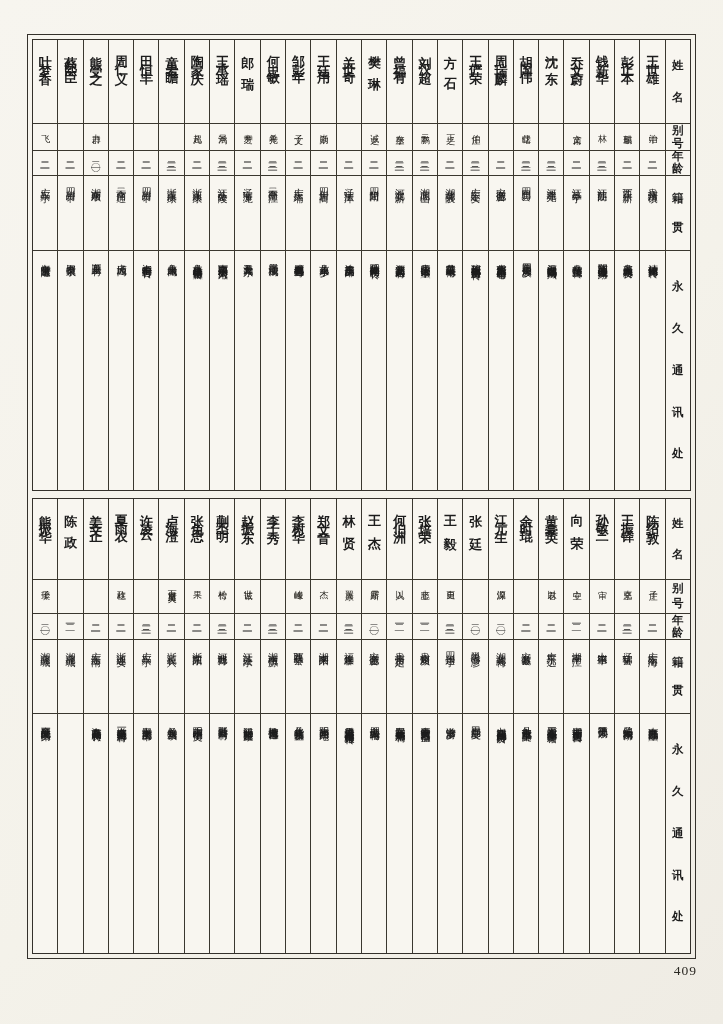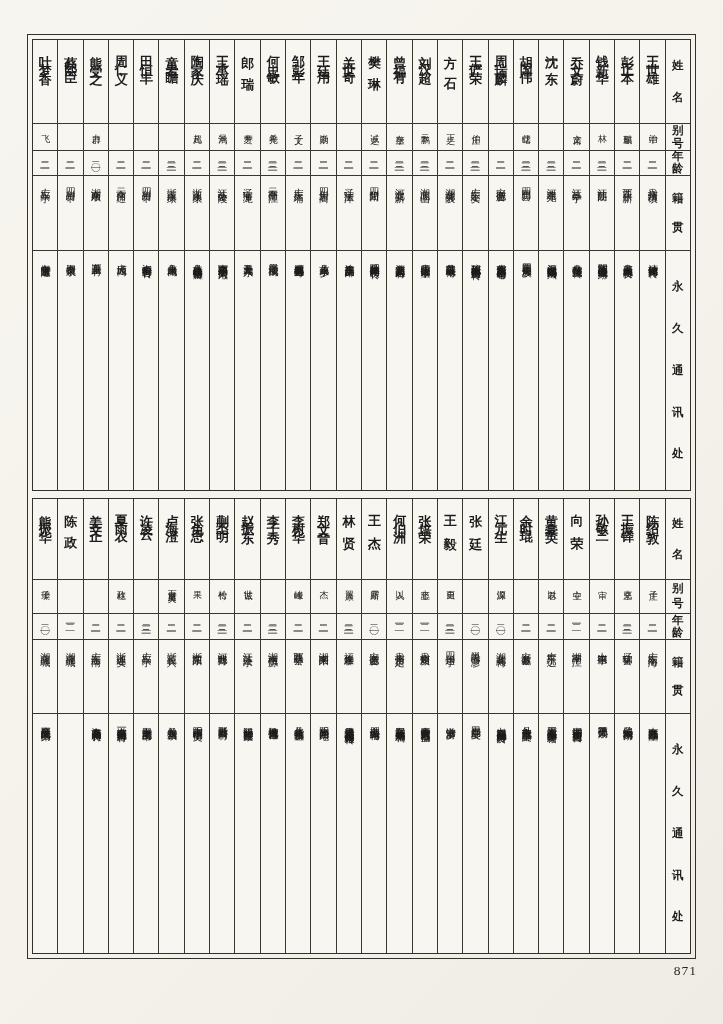--- a/index.html
+++ b/index.html
@@ -1002,14 +1002,14 @@
           </div>
           <div class="cell c-origin">
             <span class="vtext vt-origin">湖北应城</span>
           </div>
           <div class="cell c-address">
             <span class="vtext vt-address">应城北门外平民第一区</span>
           </div>
         </div>
       </div>
   </div>
-  <div class="page-number">871</div>
+  <div class="page-number">409</div>
 </div>
 
 </body></html>

